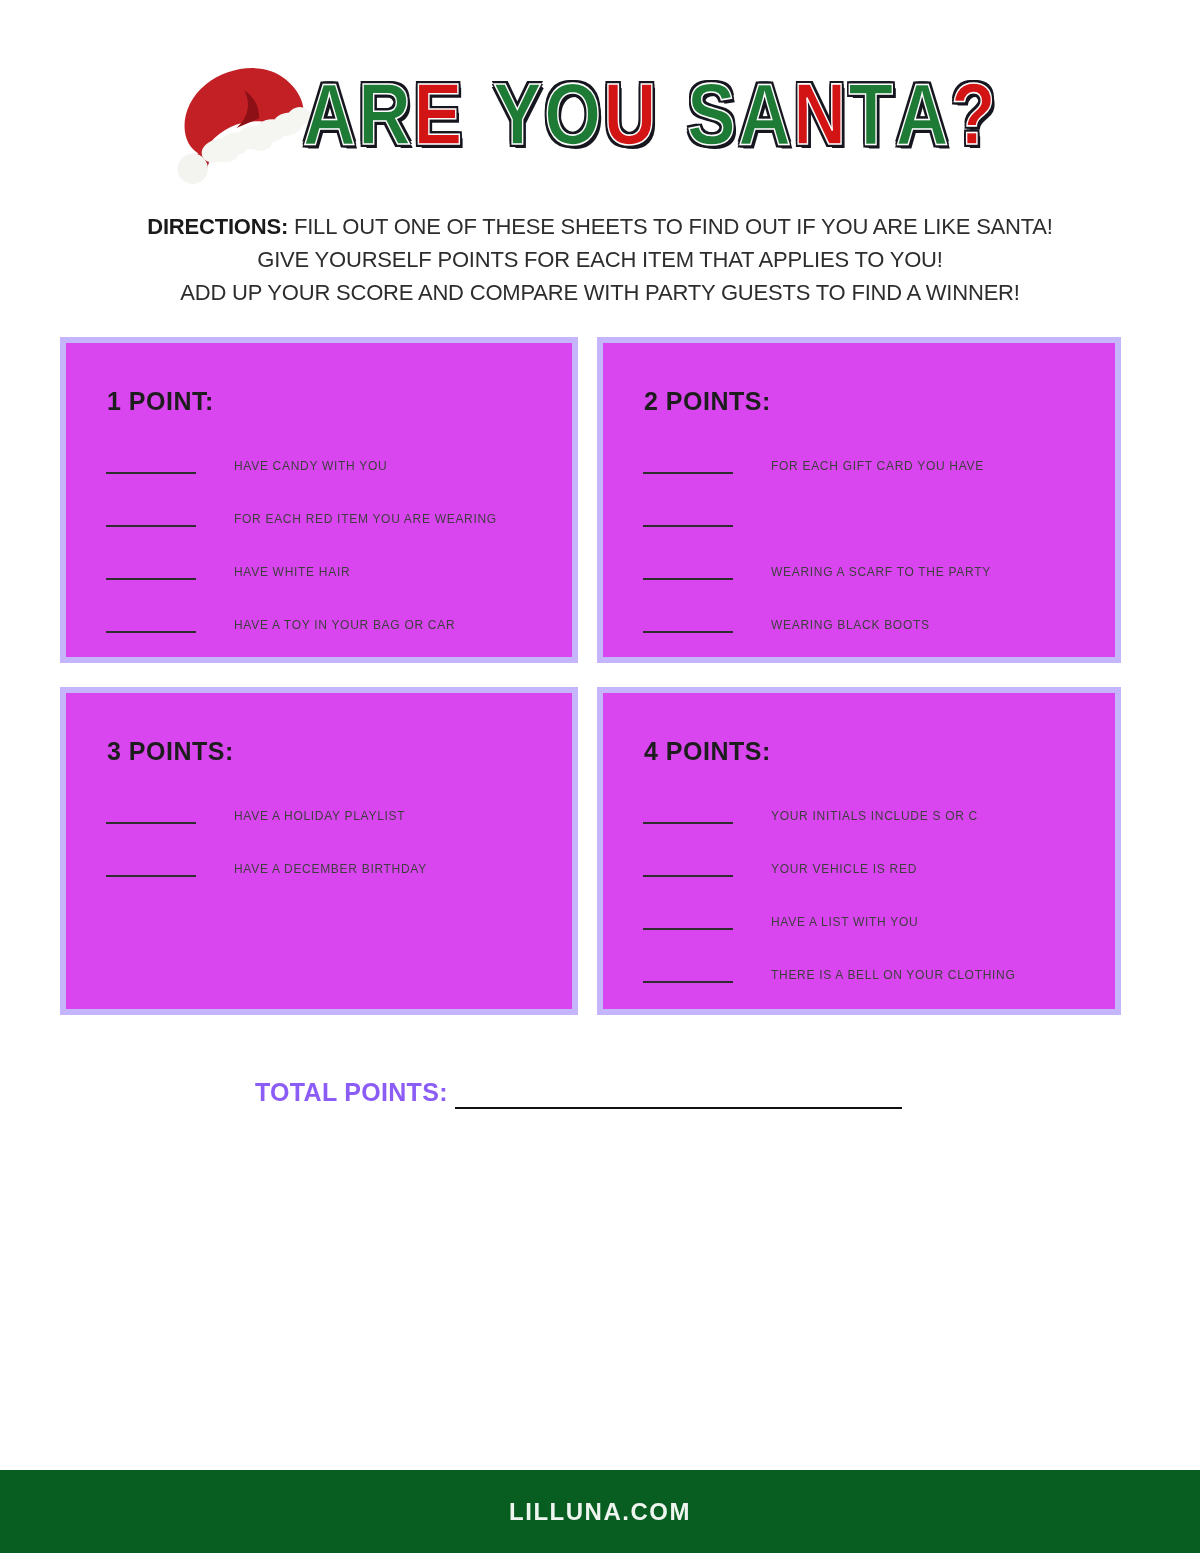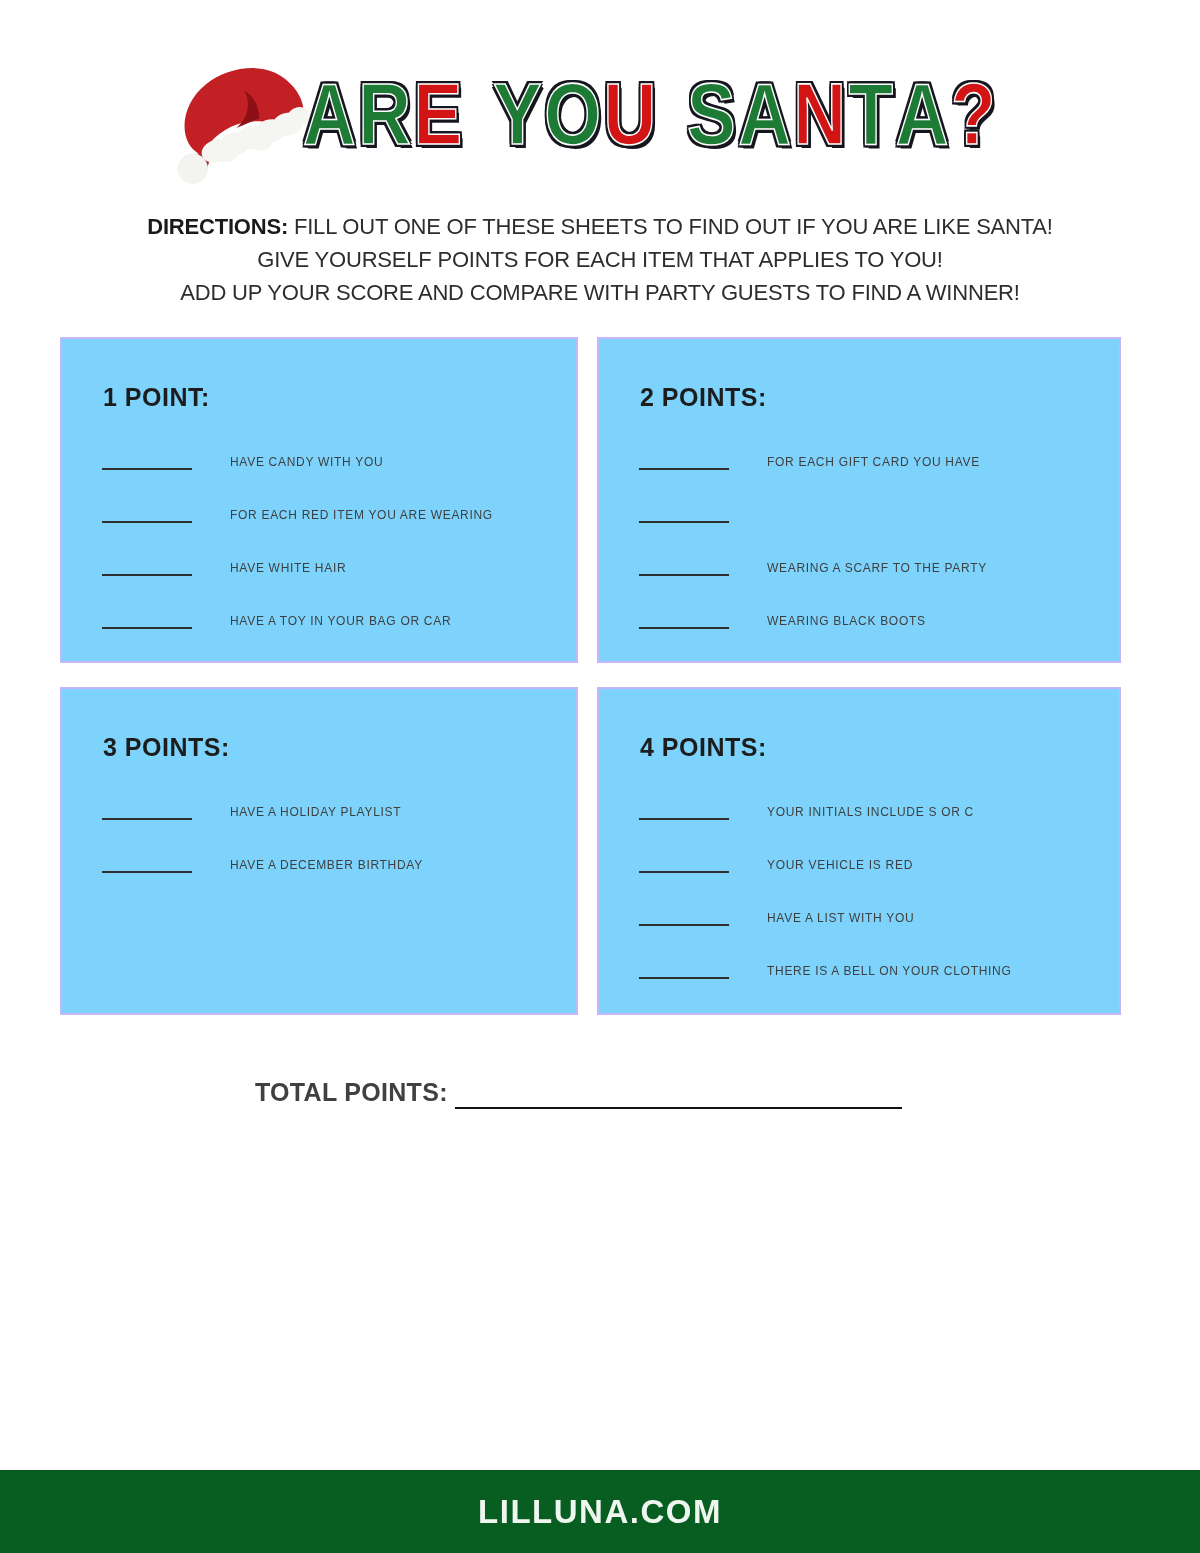--- a/index.html
+++ b/index.html
@@ -57,22 +57,22 @@
   
   .boxes{
     position:absolute;left:60px;top:337px;
     width:1061px;
     display:grid;
     grid-template-columns:518px 524px;
     grid-template-rows:326px 328px;
     column-gap:19px;row-gap:24px;
   }
   .box{
-    border:2px solid #c4b5fd;
-    background:#7dd3fc;
+    border:6px solid #c4b5fd;
+    background:#d946ef;
     position:relative;
   }
   .box-heading{
     margin:44px 0 0 41px;
     font-size:25px;font-weight:800;color:var(--ink);
     letter-spacing:0.5px;
   }
   .rows{margin-top:5px;}
   .item-row{
     display:flex;align-items:flex-end;
@@ -87,38 +87,38 @@
     margin-left:38px;padding-bottom:1px;
     font-size:12px;color:var(--item-ink);
     letter-spacing:0.7px;
     font-weight:400;
   }
 
   
   .total{position:absolute;left:0;top:1078px;width:1200px;height:40px;}
   .total-label{
     position:absolute;left:255px;top:0;
-    font-size:25px;font-weight:800;color:#404040;
+    font-size:25px;font-weight:800;color:#8b5cf6;
     letter-spacing:0.3px;
   }
   .total-line{
     position:absolute;left:455px;top:29px;
     width:447px;border-top:2px solid #111;
   }
 
   
   .footer{
     position:absolute;left:0;top:1470px;
     width:1200px;height:83px;
     background:var(--footer-green);
     display:flex;align-items:center;justify-content:center;
   }
   .footer-text{
     color:var(--footer-text);
-    font-size:33px;font-weight:600;letter-spacing:1.5px;
+    font-size:24px;font-weight:600;letter-spacing:1.5px;
   }
 </style>
 </head>
 <body>
 
 <svg class="hat" viewBox="0 0 160 150" aria-hidden="true">
 
   <path d="M40,96 C30,104 22,110 24,116 L40,122 C44,110 46,102 50,96 Z" fill="#b81d26"></path>
 
   <circle cx="26" cy="119" r="16" fill="#f3f3f0"></circle>

